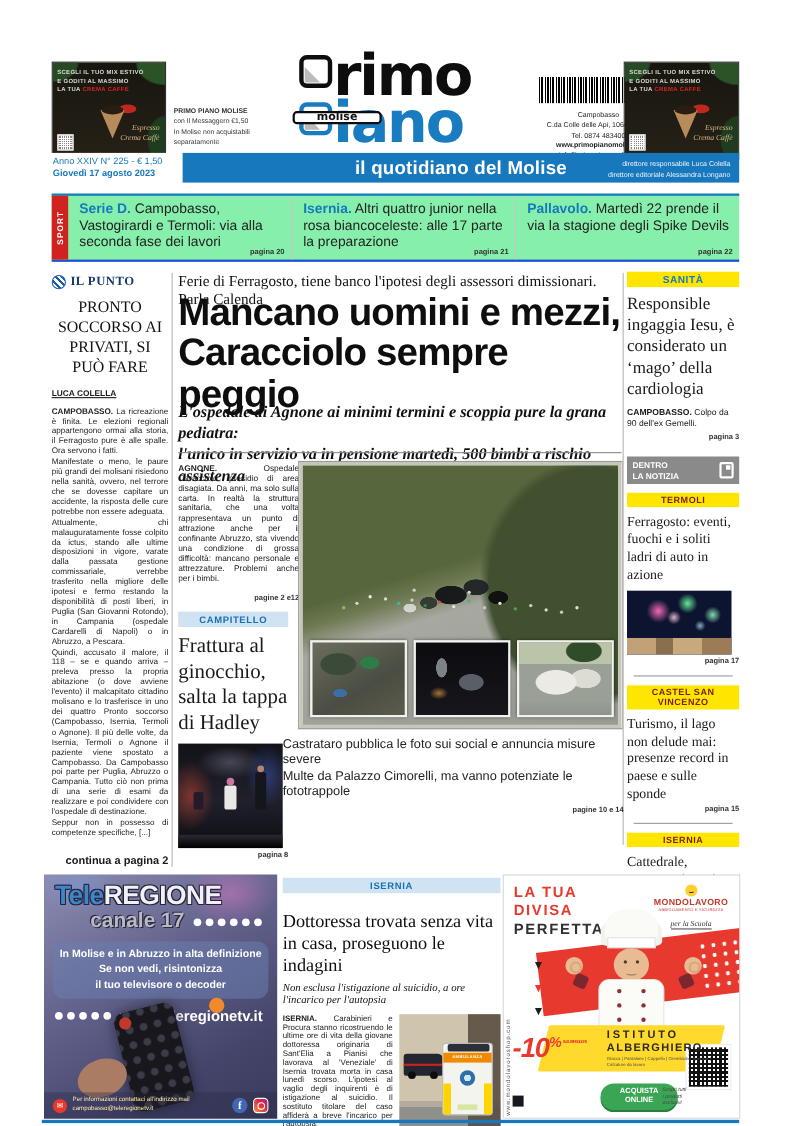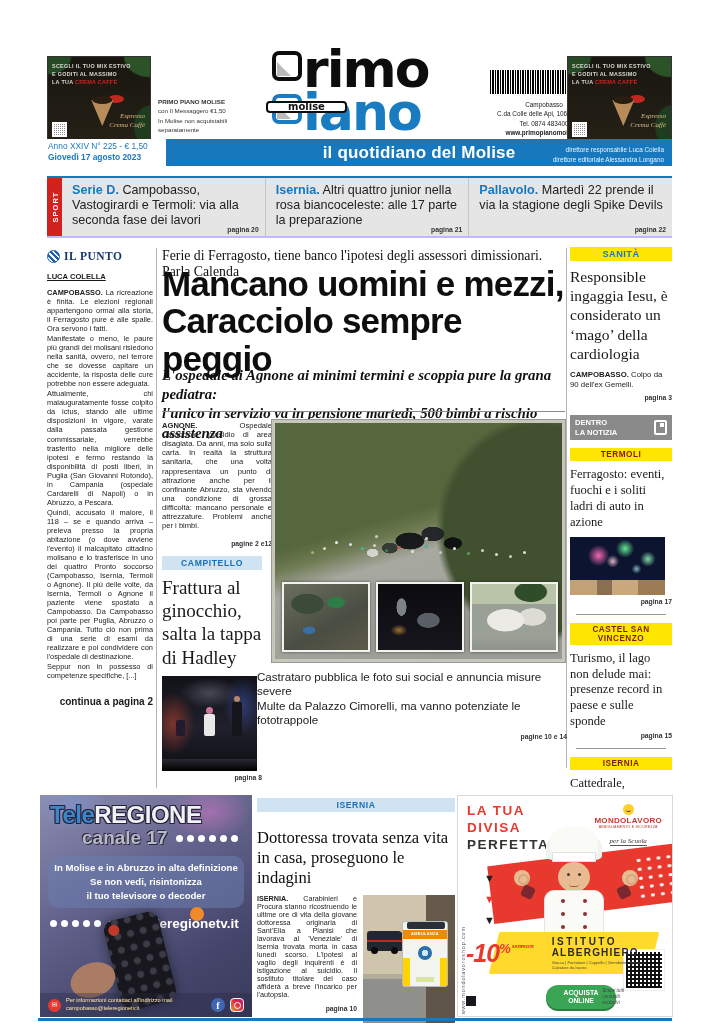--- a/index.html
+++ b/index.html
@@ -45,21 +45,21 @@
 .addr{font-size:6.4px;color:#222;text-align:center;line-height:1.45}
 .addr .b{font-weight:bold}
 .edition-row{display:flex;height:27px}
 .edition-left{width:128px;background:#fff;color:#1878be;font-size:8.4px;line-height:1.35;padding:2px 0 0 10px}
 .edition-left .d{font-weight:bold}
 .edition-blue{flex:1;background:#1878be;position:relative;display:flex;align-items:center;justify-content:center}
 .tagline{color:#fff;font-weight:bold;font-size:17px;letter-spacing:.2px}
 .directors{position:absolute;right:8px;top:6px;color:#eaf3fb;font-size:6.4px;text-align:right;line-height:1.5}
 
 
-.sport{border-top:2px solid #1878be;border-bottom:2px solid #c4b5fd;display:flex;background:#e5e5e5}
+.sport{border-top:2px solid #1878be;border-bottom:2px solid #1d4ed8;display:flex;background:#86efac}
 .sport-tab{width:15px;background:#d0231f;position:relative}
 .sport-tab span{position:absolute;left:50%;top:50%;transform:translate(-50%,-50%) rotate(-90deg);
   color:#fff;font-size:7.5px;font-weight:bold;letter-spacing:1px}
 .sport-item{flex:1;padding:5px 8px 2px 10px;position:relative;font-size:12.6px;line-height:1.18;color:#222}
 .sport-item + .sport-item{border-left:1px solid #c5c5c5}
 .sport-item .lead{color:#1878be;font-weight:bold}
 .sport-item .pg{position:absolute;right:6px;bottom:2px}
 
 
 .punto-head{display:flex;align-items:flex-start;gap:4px}
@@ -359,20 +359,21 @@
       <span class="lead">Pallavolo.</span><span> Martedì 22 prende il via la stagione degli Spike Devils</span>
       <div class="pg pgref">pagina 22</div>
     </div>
   </div>
 
   <div class="abs" style="left:47px;top:250px;width:106px">
     <div class="punto-head">
       <span class="punto-icon"></span>
       <span class="punto-label">IL PUNTO</span>
     </div>
+    <div class="punto-title serif">PRONTO SOCCORSO AI PRIVATI, SI PUÒ FARE</div>
     <div class="punto-author">LUCA COLELLA</div>
     <div class="punto-body jus">
       <p><span class="lead">CAMPOBASSO.</span><span> La ricreazione è finita. Le elezioni regionali appartengono ormai alla storia, il Ferragosto pure è alle spalle. Ora servono i fatti.</span></p>
       <p>Manifestate o meno, le paure più grandi dei molisani risiedono nella sanità, ovvero, nel terrore che se dovesse capitare un accidente, la risposta delle cure potrebbe non essere adeguata.</p>
       <p>Attualmente, chi malauguratamente fosse colpito da ictus, stando alle ultime disposizioni in vigore, varate dalla passata gestione commissariale, verrebbe trasferito nella migliore delle ipotesi e fermo restando la disponibilità di posti liberi, in Puglia (San Giovanni Rotondo), in Campania (ospedale Cardarelli di Napoli) o in Abruzzo, a Pescara.</p>
       <p>Quindi, accusato il malore, il 118 – se e quando arriva – preleva presso la propria abitazione (o dove avviene l'evento) il malcapitato cittadino molisano e lo trasferisce in uno dei quattro Pronto soccorso (Campobasso, Isernia, Termoli o Agnone). Il più delle volte, da Isernia, Termoli o Agnone il paziente viene spostato a Campobasso. Da Campobasso poi parte per Puglia, Abruzzo o Campania. Tutto ciò non prima di una serie di esami da realizzare e poi condividere con l'ospedale di destinazione.</p>
       <p>Seppur non in possesso di competenze specifiche, [...]</p>
     </div>
     <div class="continua">continua a pagina 2</div>
   </div>
@@ -498,20 +499,21 @@
       <span class="ig-ic"></span>
     </div>
   </div>
 
   <div class="abs" style="left:257px;top:798px;width:198px">
     <div class="label-blue">ISERNIA</div>
     <div class="dott-title">
       <div>Dottoressa trovata senza vita</div>
       <div>in casa, proseguono le indagini</div>
     </div>
+    <div class="dott-sub">Non esclusa l'istigazione al suicidio, a ore l'incarico per l'autopsia</div>
     <div style="display:flex;margin-top:7px;gap:6px">
       <div style="width:100px">
         <div class="dott-body jus">
           <span class="lead">ISERNIA.</span><span> Carabinieri e Procura stanno ricostruendo le ultime ore di vita della giovane dottoressa originaria di Sant'Elia a Pianisi che lavorava al 'Veneziale' di Isernia trovata morta in casa lunedì scorso. L'ipotesi al vaglio degli inquirenti è di istigazione al suicidio. Il sostituto titolare del caso affiderà a breve l'incarico per l'autopsia.</span>
         </div>
         <div class="pgref" style="margin-top:5px">pagina 10</div>
       </div>
       <div class="amb-photo" style="width:92px;height:128px">
         <div class="carab"></div>
         <div class="amb">

